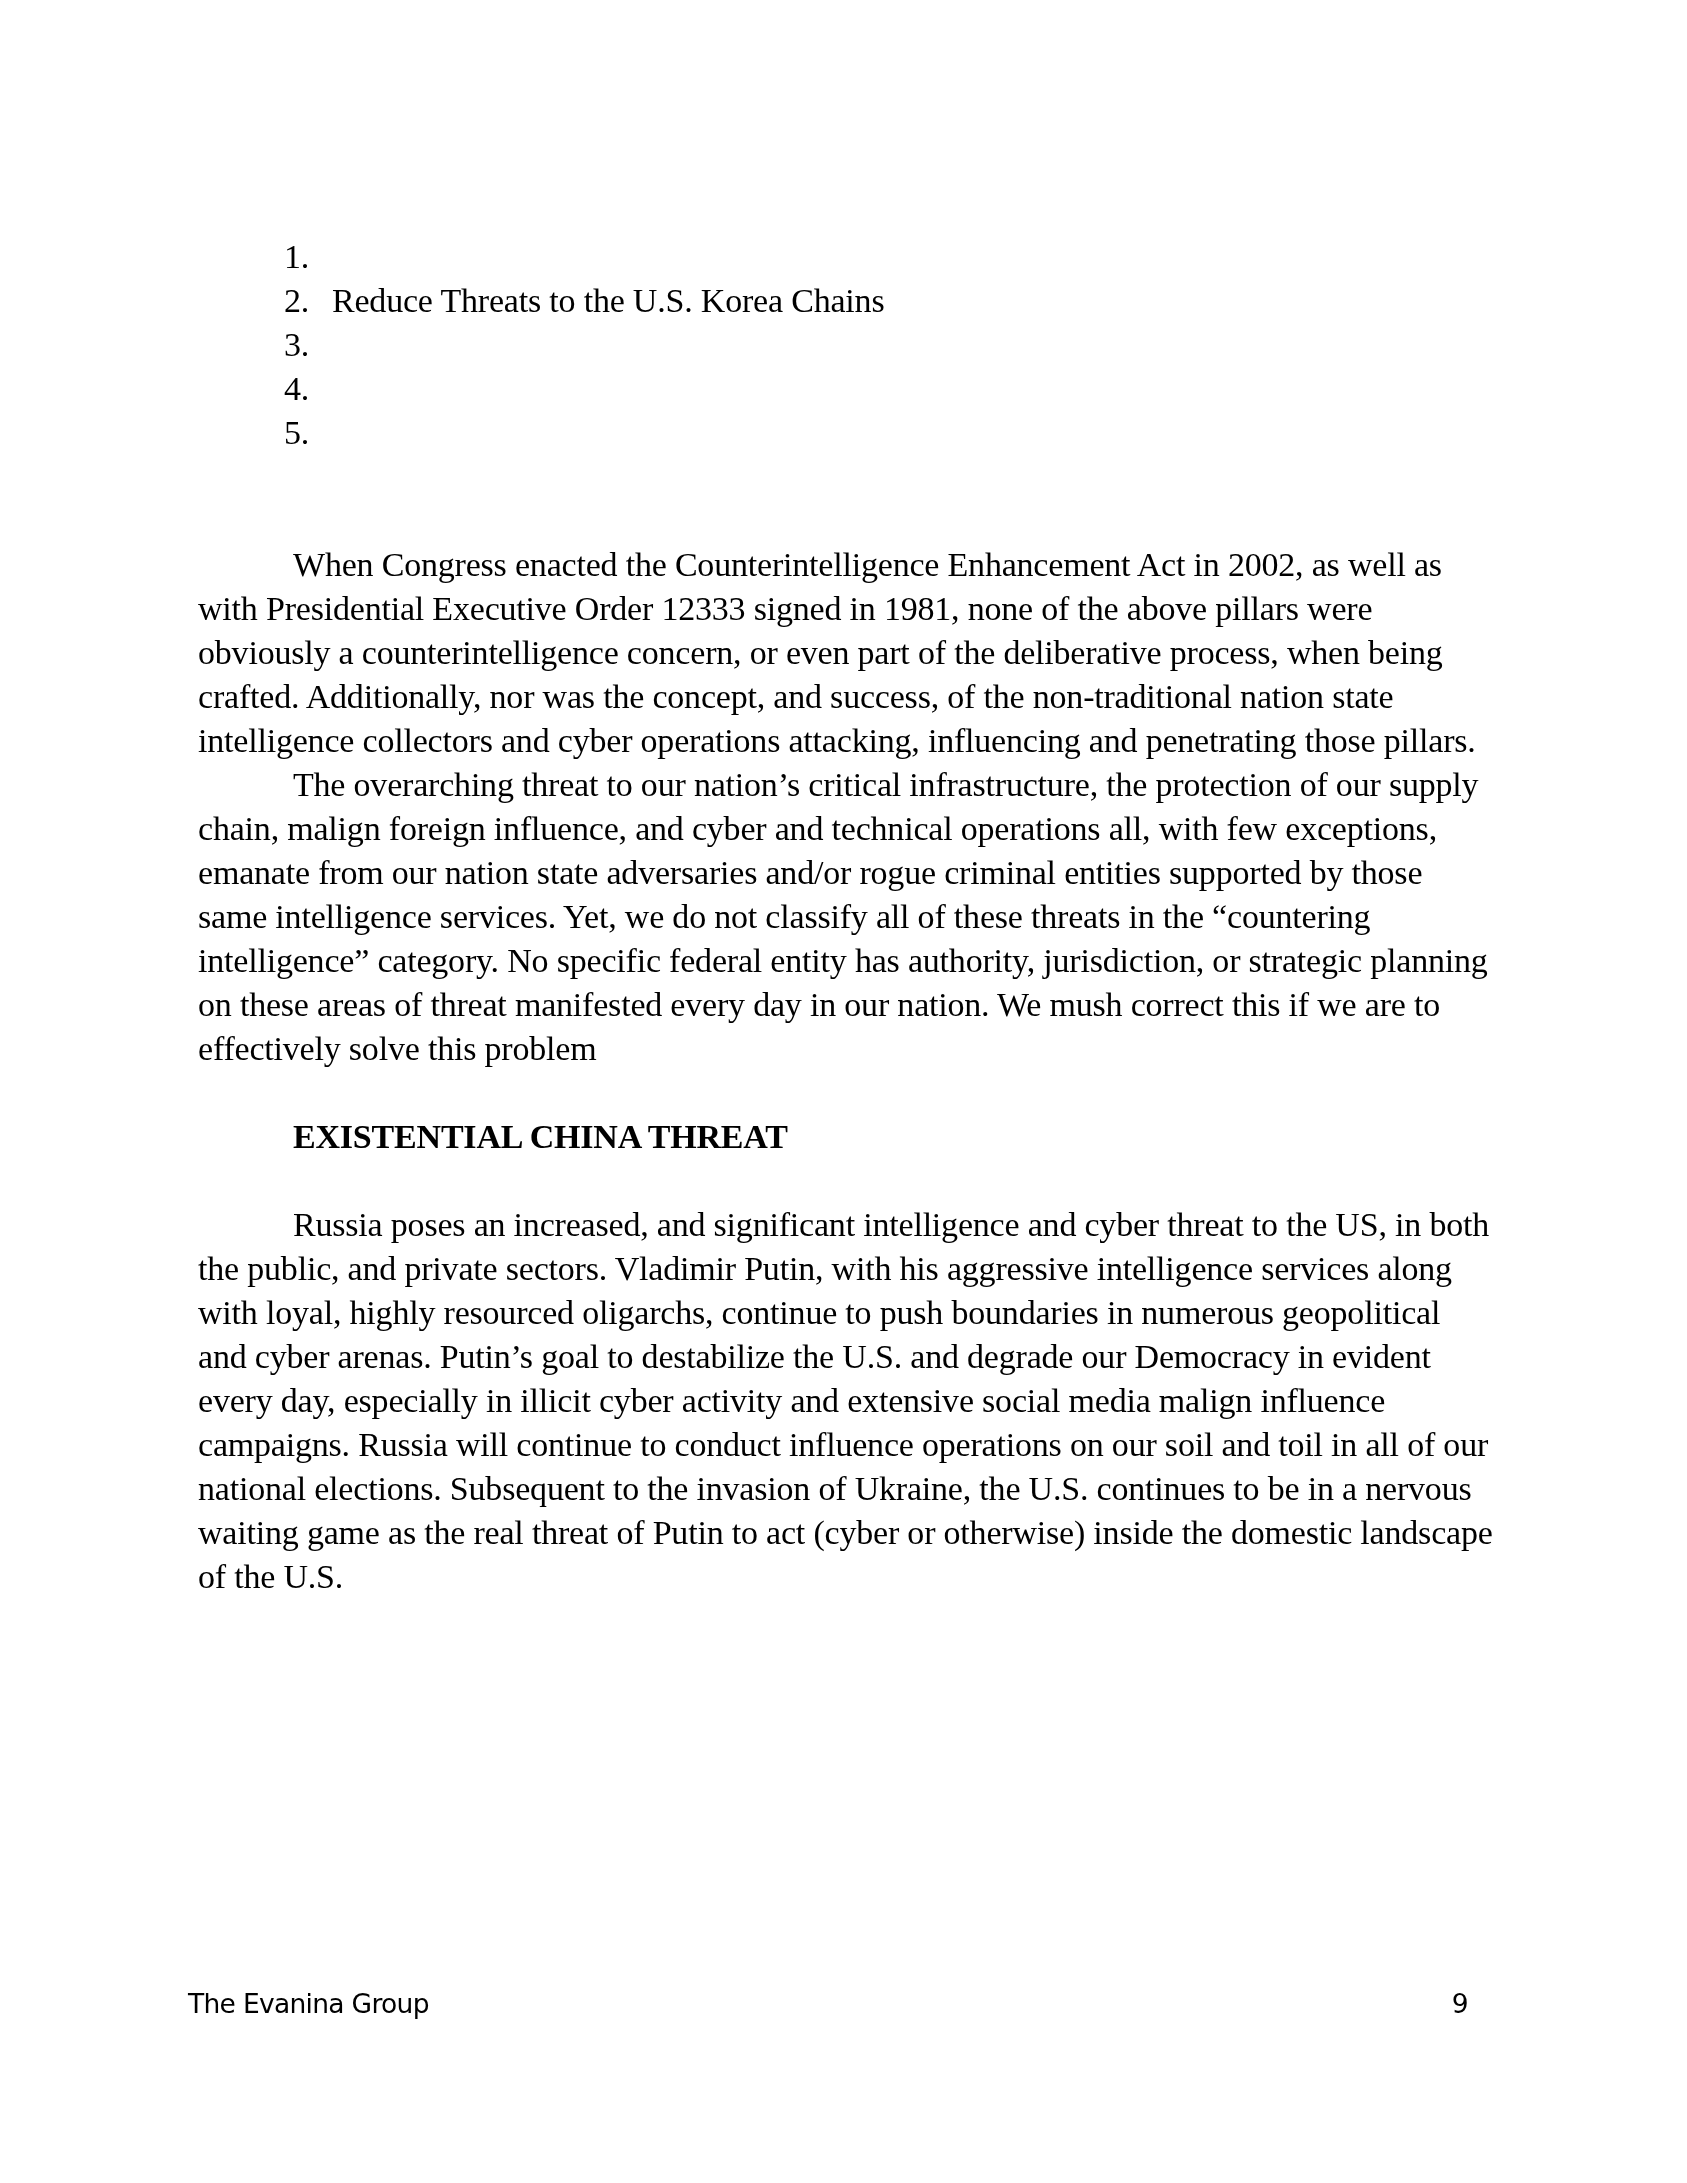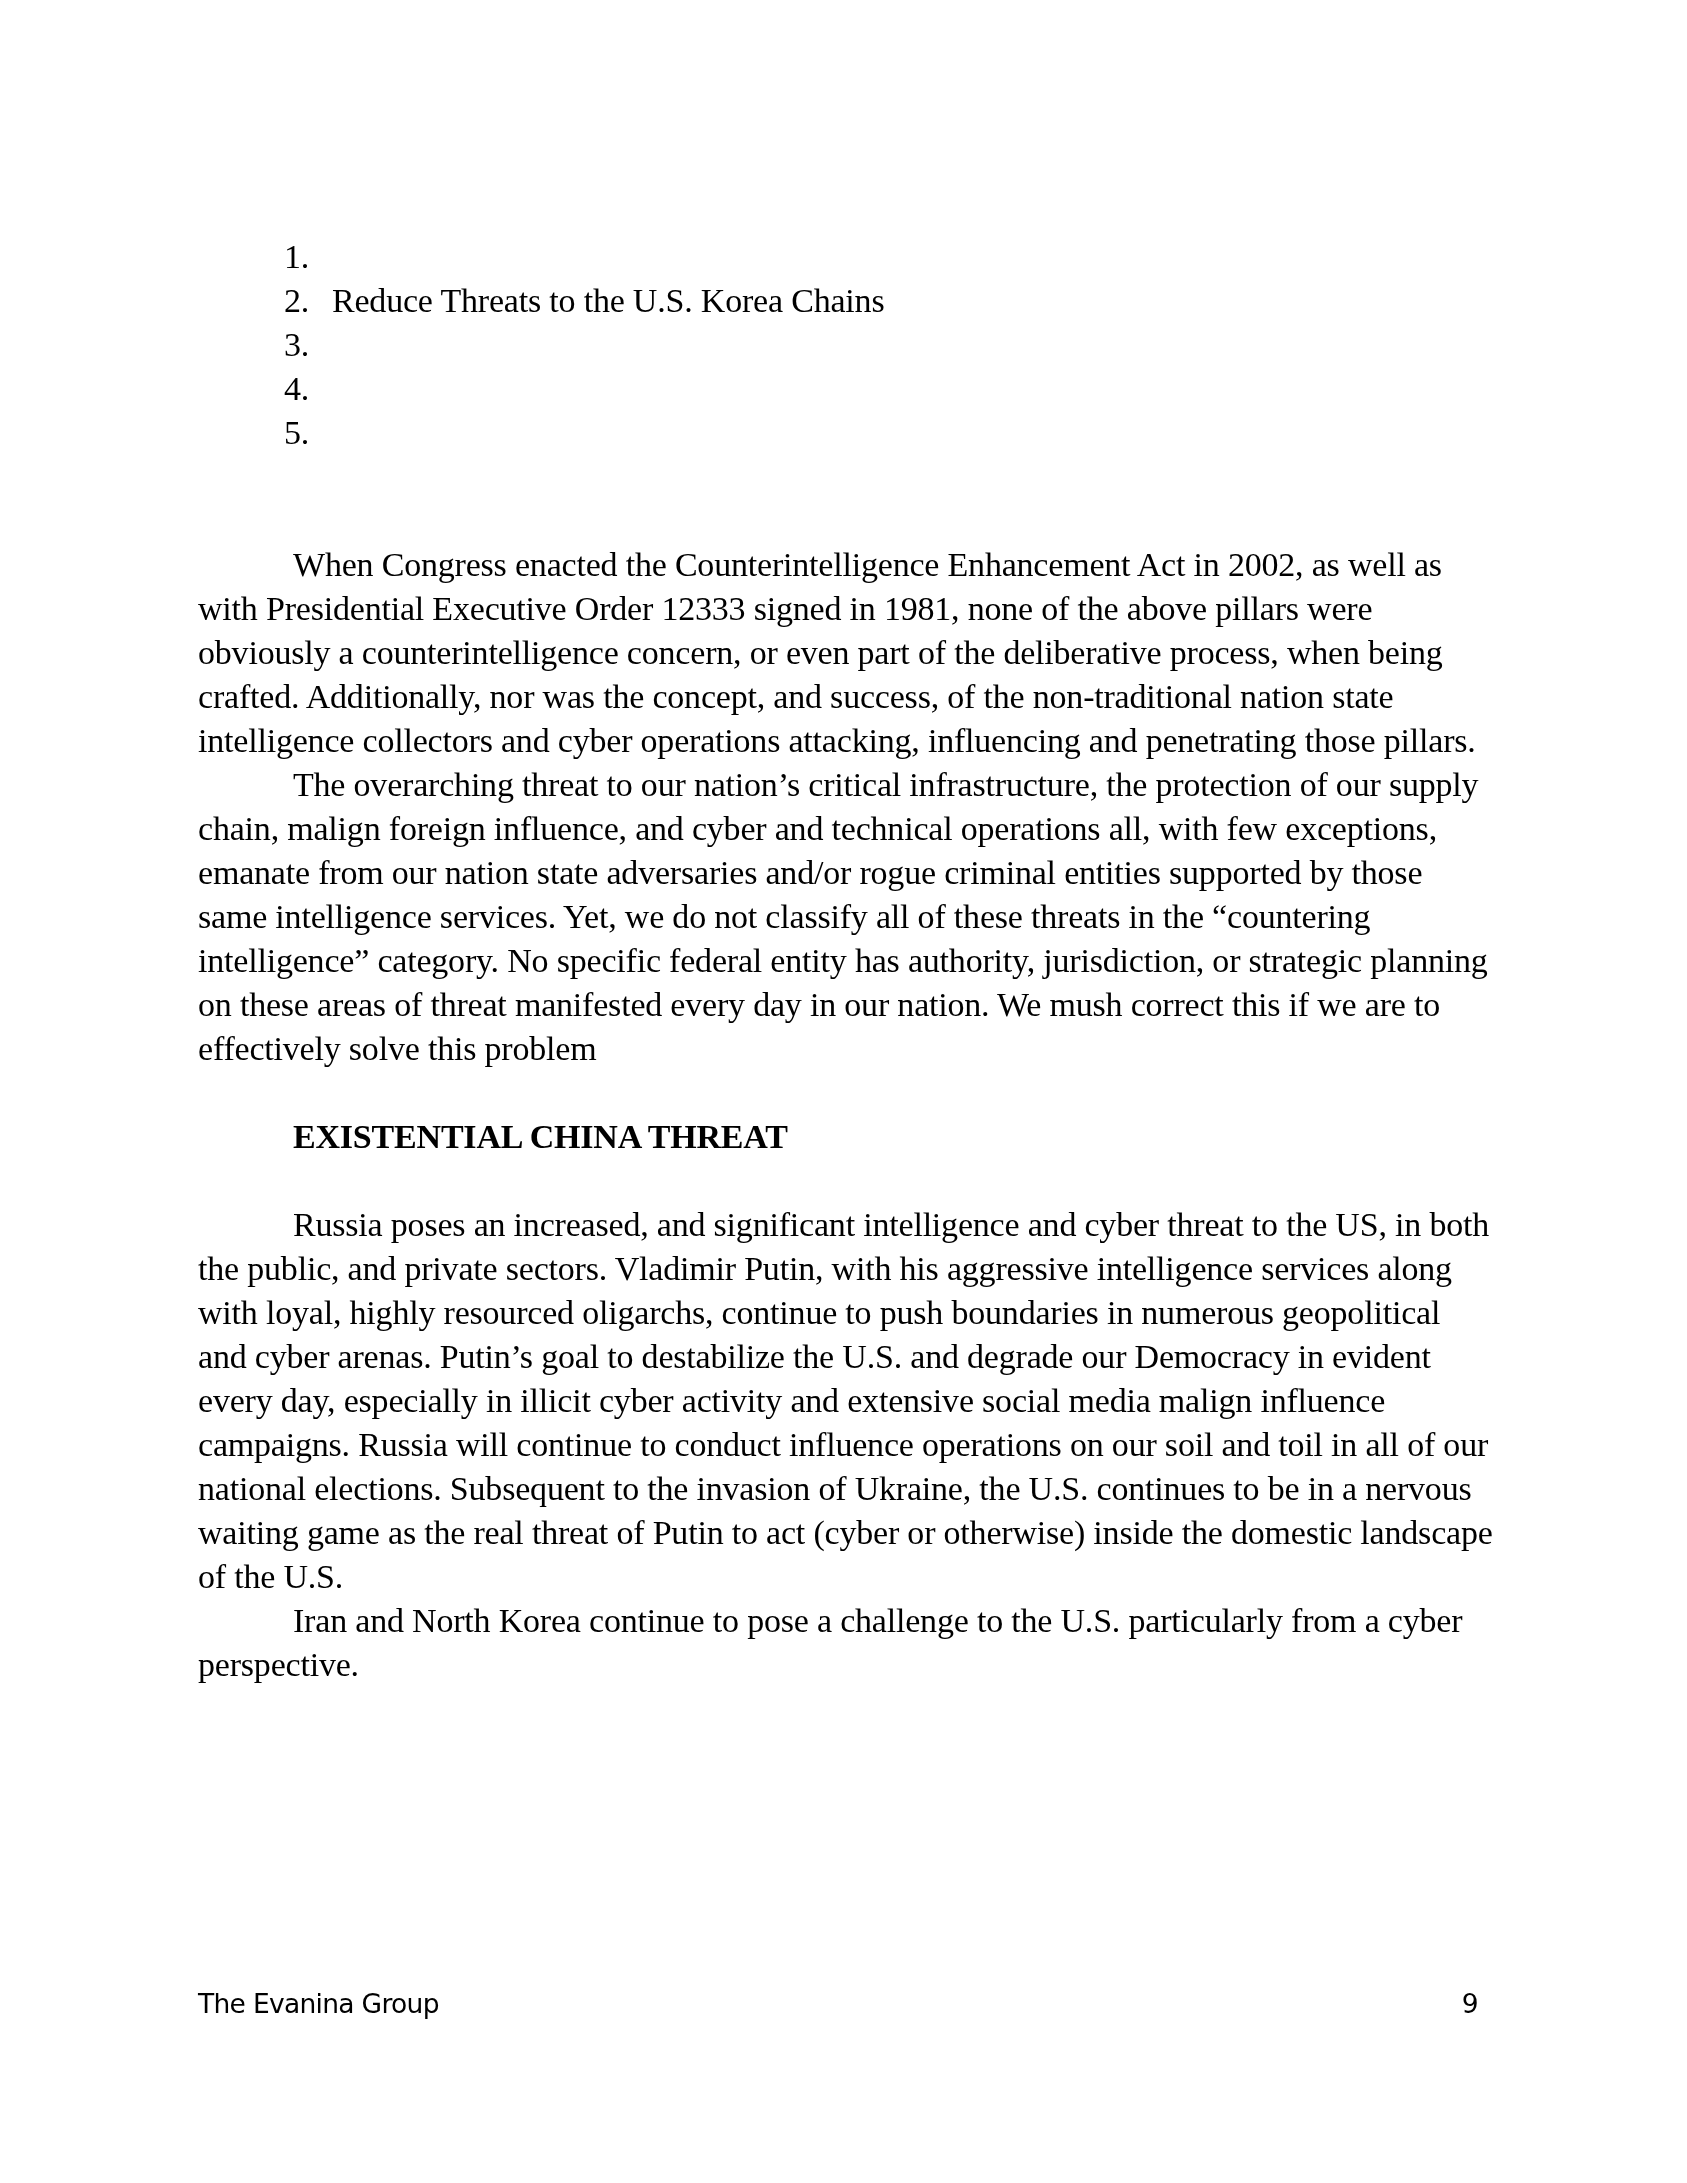--- a/index.html
+++ b/index.html
@@ -45,21 +45,21 @@
   }
   .heading {
     margin: 0;
     padding-left: 95px;
   }
   .gap-before-heading { height: 44px; }
   .gap-after-heading { height: 44px; }
   .footer {
     position: absolute;
     top: 1988px;
-    left: 198px;
+    left: 188px;
     width: 1280px;
     font-family: "DejaVu Sans", "Liberation Sans", sans-serif;
     font-size: 26.5px;
     display: flex;
     justify-content: space-between;
     align-items: baseline;
     letter-spacing: -0.7px;
   }
 </style>
 </head>
@@ -89,20 +89,19 @@
   <div class="gap-after-list"></div>
 
   <p class="body">When Congress enacted the Counterintelligence Enhancement Act in 2002, as well as with Presidential Executive Order 12333 signed in 1981, none of the above pillars were obviously a counterintelligence concern, or even part of the deliberative process, when being crafted.   Additionally, nor was the concept, and success, of the non-traditional nation state intelligence collectors and cyber operations attacking, influencing and penetrating those pillars.</p>
   <p class="body">The overarching threat to our nation’s critical infrastructure, the protection of our supply chain, malign foreign influence, and cyber and technical operations all, with few exceptions, emanate from our nation state adversaries and/or rogue criminal entities supported by those same intelligence services.  Yet, we do not classify all of these threats in the “countering intelligence” category.  No specific federal entity has authority, jurisdiction, or strategic planning on these areas of threat manifested every day in our nation.  We mush correct this if we are to effectively solve this problem</p>
 
   <div class="gap-before-heading"></div>
   <h2 class="heading" style="font-size:34px;font-weight:bold;line-height:44px;">EXISTENTIAL CHINA THREAT</h2>
   <div class="gap-after-heading"></div>
 
   <p class="body">Russia poses an increased, and significant intelligence and cyber threat to the US, in both the public, and private sectors.  Vladimir Putin, with his aggressive intelligence services along with loyal, highly resourced oligarchs, continue to push boundaries in numerous geopolitical and cyber arenas.  Putin’s goal to destabilize the U.S. and degrade our Democracy in evident every day, especially in illicit cyber activity and extensive social media malign influence campaigns. Russia will continue to conduct influence operations on our soil and toil in all of our national elections.  Subsequent to the invasion of Ukraine, the U.S. continues to be in a nervous waiting game as the real threat of Putin to act (cyber or otherwise) inside the domestic landscape of the U.S.</p>
-  <p class="body">Iran and North Korea continue to pose a challenge to the U.S. particularly from a cyber perspective.</p>
 </div>
 
 <div class="footer">
   <span>The Evanina Group</span>
   <span>9</span>
 </div>
 
 
 </body></html>

